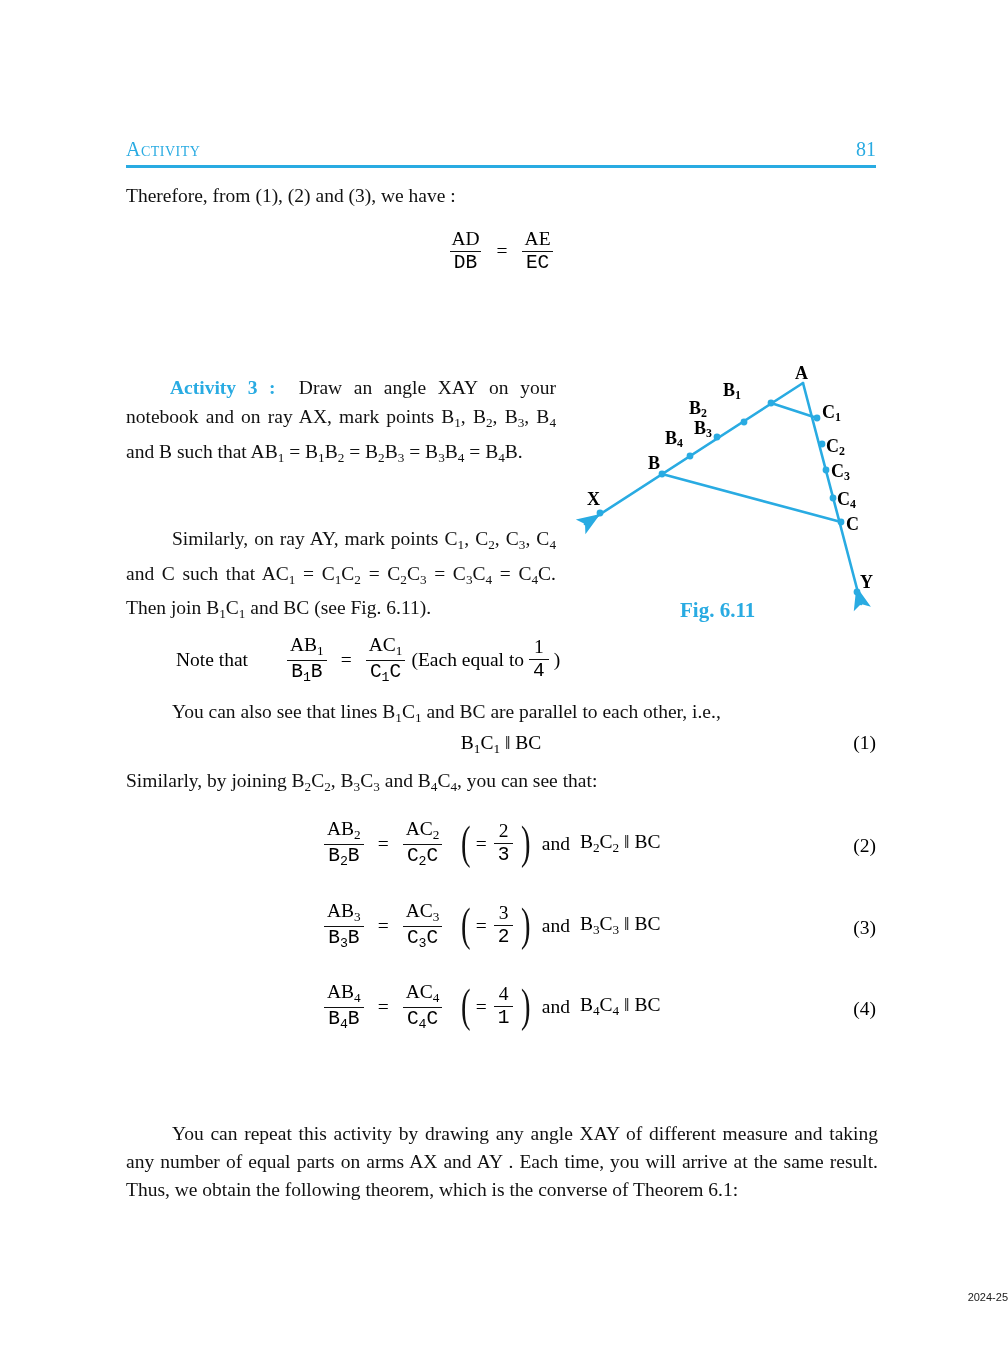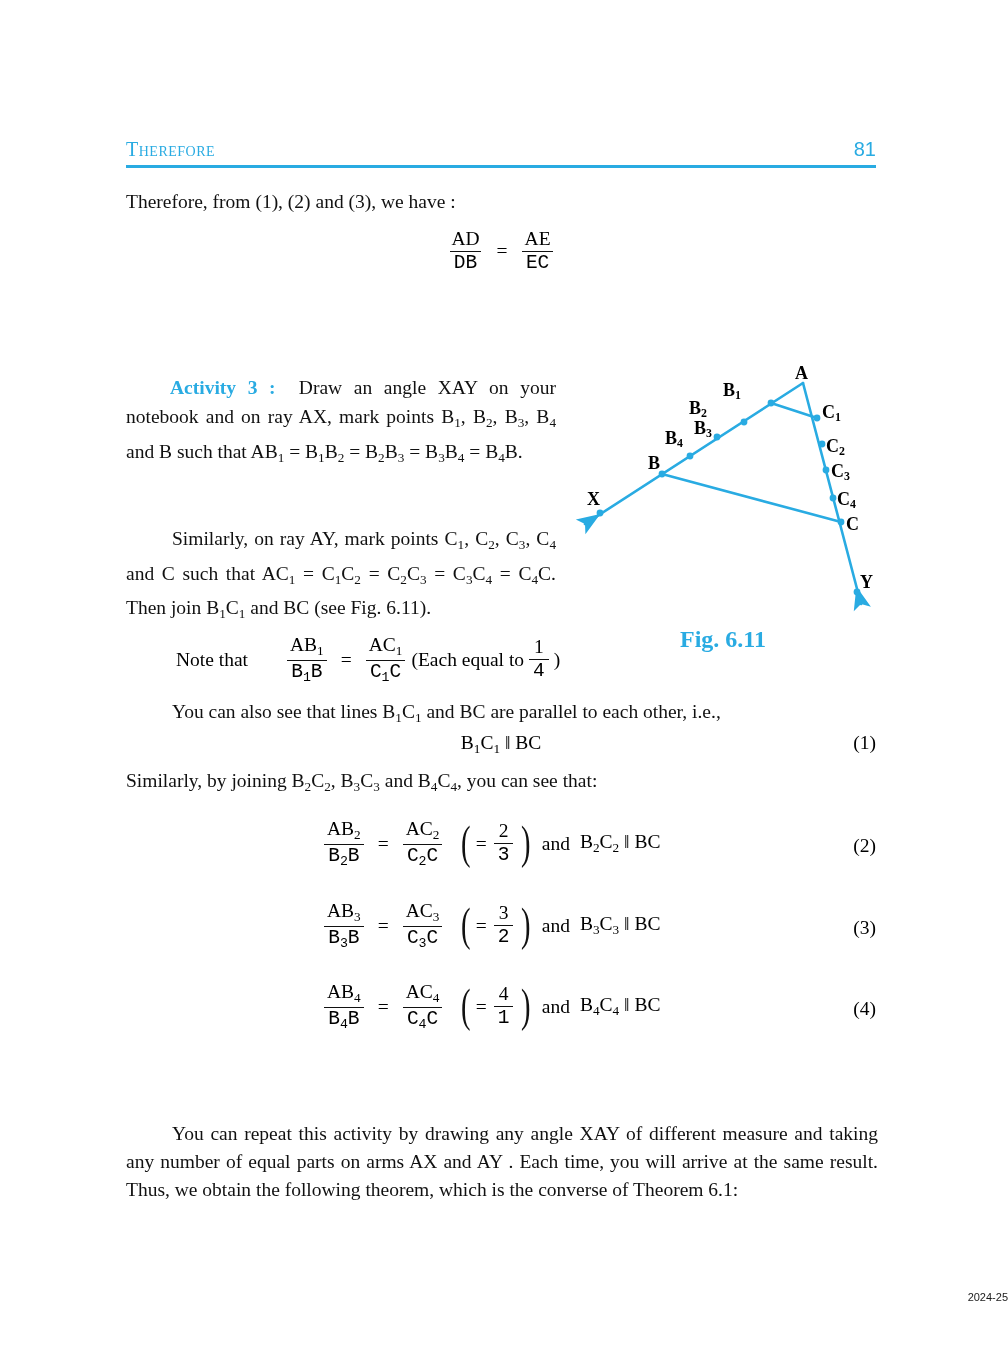--- a/index.html
+++ b/index.html
@@ -39,21 +39,21 @@
     font-size: 20px;
     letter-spacing: 0.5px;
     font-family: "Liberation Serif", serif;
   }
   .header-page {
     position: absolute;
     right: 0;
     top: 0;
     color: #29ABE2;
     font-size: 20px;
-    font-family: Liberation Sans, sans-serif;
+    font-family: Liberation Serif, serif;
   }
   .header-rule {
     position: absolute;
     left: 126px;
     top: 165px;
     width: 750px;
     height: 3px;
     background: #29ABE2;
   }
 
@@ -123,24 +123,24 @@
   .figure {
     position: absolute;
     left: 565px;
     top: 355px;
     width: 330px;
     height: 270px;
   }
   .figcaption {
     position: absolute;
     left: 680px;
-    top: 626px;
+    top: 598px;
     color: #29ABE2;
     font-weight: bold;
-    font-size: 24px;
+    font-size: 21px;
     font-family: "Liberation Serif", serif;
   }
   .fig-label {
     position: absolute;
     font-weight: bold;
     font-size: 18px;
     font-family: "Liberation Serif", serif;
     color: #000;
     white-space: nowrap;
   }
@@ -157,26 +157,26 @@
     font-size: 11px;
     color: #1a1a1a;
   }
 </style>
 </head>
 <body>
 
 <div class="page">
 
   <div class="header">
-    <span class="header-title">Therefore</span>
+    <span class="header-title">Activity</span>
     <span class="header-page">81</span>
   </div>
   <div class="header-rule"></div>
 
-  <div class="para" style="left:126px; top:188px; width:750px;">
+  <div class="para" style="left:126px; top:182px; width:750px;">
     <span>Therefore, from (1), (2) and (3), we have :</span>
   </div>
 
   <div style="position:absolute; left:126px; top:228px; width:750px; text-align:center;">
     <span class="math">
       <span class="frac">
         <span class="num">AD</span>
         <span class="den">DB</span>
       </span>
       <span class="eq-sign">=</span>

